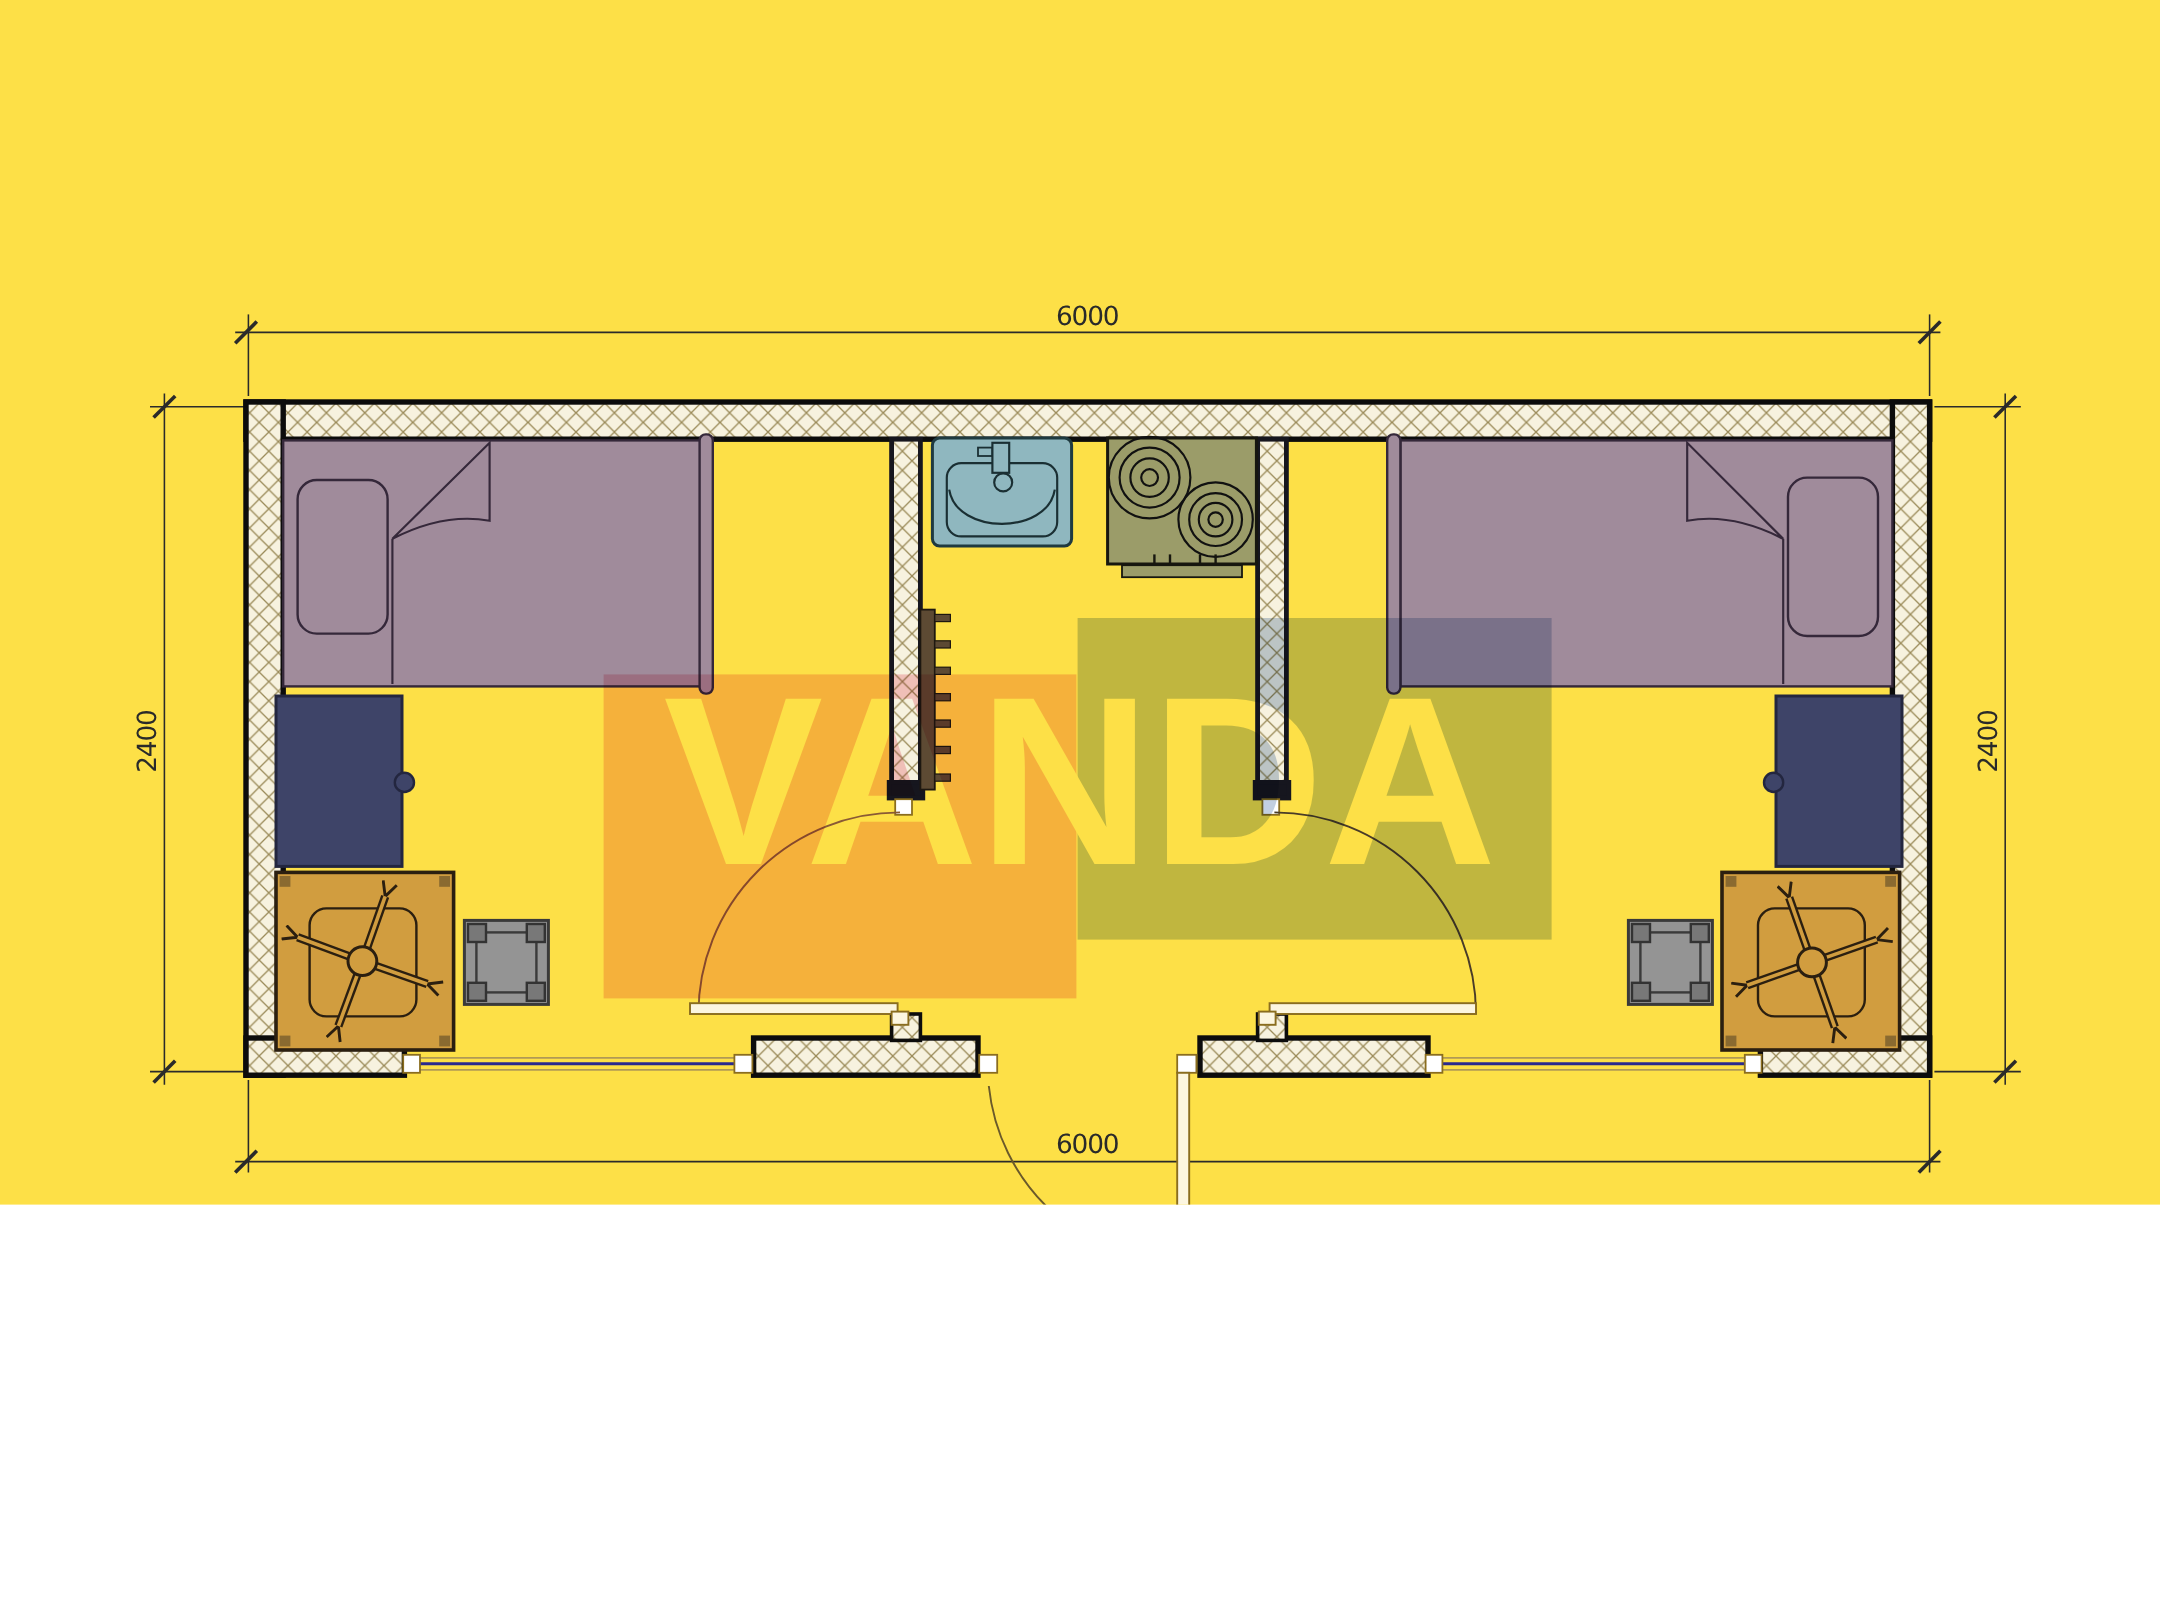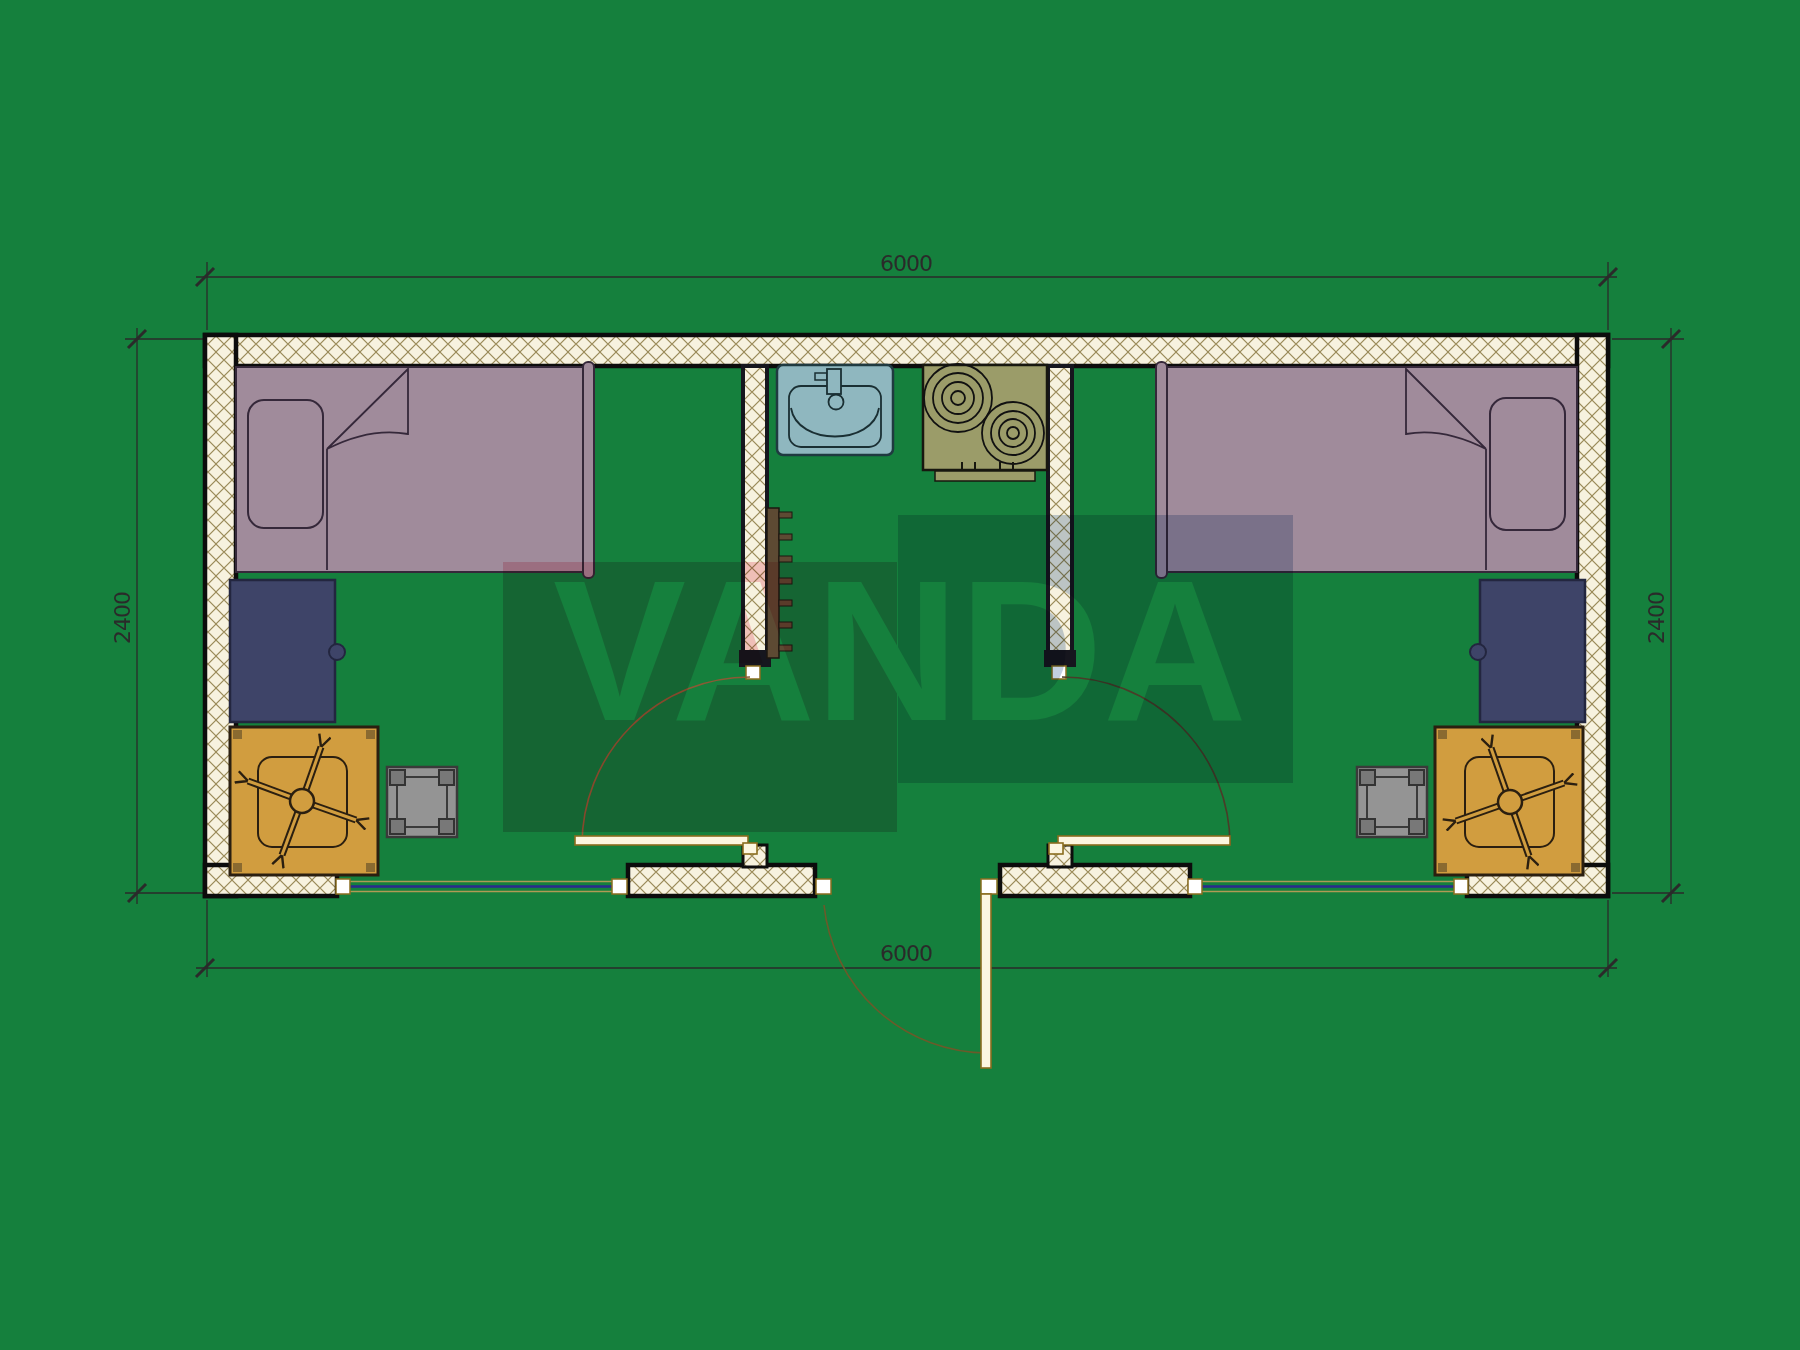--- a/index.html
+++ b/index.html
@@ -1,16 +1,16 @@
 <!DOCTYPE html>
 <html><head>
 <meta charset="utf-8">
 <style>
   html,body{margin:0;padding:0;background:#ffffff;}
-  #stage{position:relative;width:1800px;height:1350px;background:#15803d;overflow:hidden;
+  #stage{position:relative;width:1800px;height:1004px;background:#fde047;overflow:hidden;
          font-family:"DejaVu Sans","Liberation Sans",sans-serif;}
   svg{position:absolute;left:0;top:0;}
   .dimtxt{fill:#2a2a2a;font-size:22px;letter-spacing:-1px;font-family:"DejaVu Sans","Liberation Sans",sans-serif;}
 </style>
 </head>
 <body>
 
 <div id="stage">
 <svg width="1800" height="1350" viewBox="0 0 1800 1350">
   <defs>

